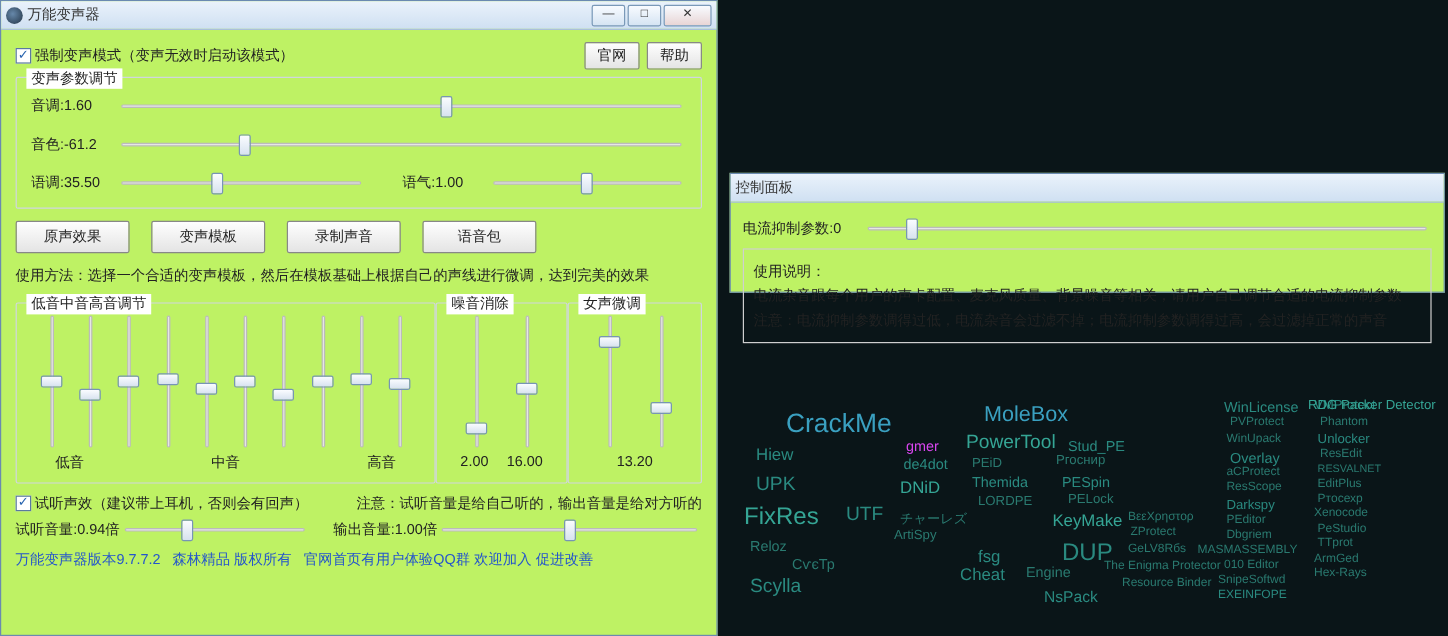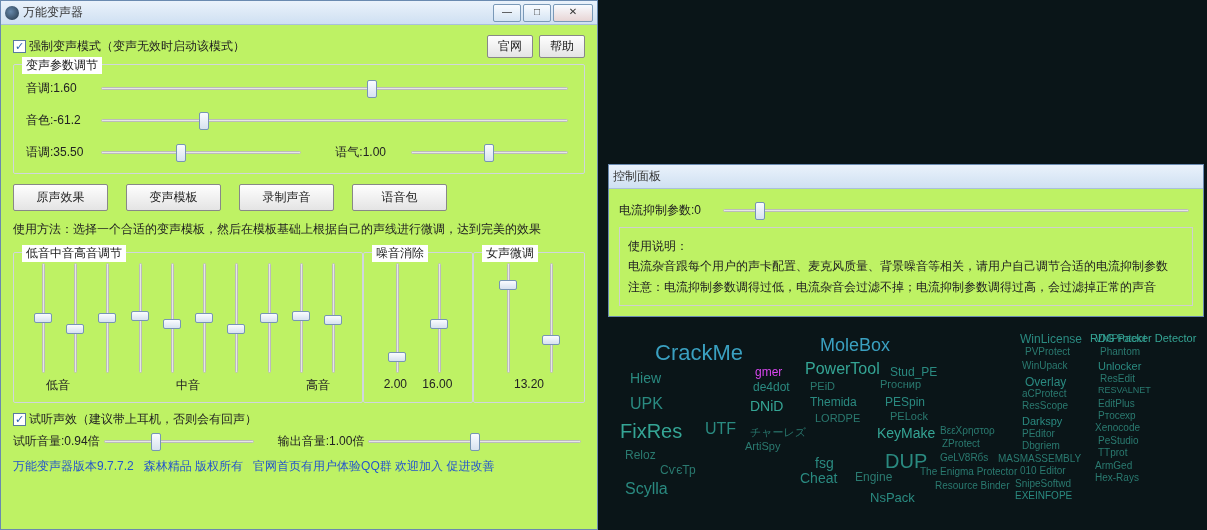--- a/index.html
+++ b/index.html
@@ -38,21 +38,21 @@
 
 .vslider { position: relative; width: 18px; height: 110px; display: inline-block; margin: 0 4px; }
 .vslider .vtrack { position: absolute; left: 8px; top: 0; bottom: 0; width: 3px; background: #e6e6e6; border: 1px solid #bbb; border-radius: 2px; }
 .vslider .vthumb { position: absolute; left: 0; width: 18px; height: 10px; background: linear-gradient(#fafcff,#d7e2ef); border: 1px solid #7795b5; border-radius: 2px; cursor: pointer; }
 .eqlabels { display: flex; justify-content: space-between; font-size: 12px; margin-top: 4px; }
 
 .footer { color: #2455cc; font-size: 12px; padding: 4px 0; display:flex; gap:10px; }
 .footer span { cursor: pointer; }
 
 
-.win.panel { left: 608px; top: 164px; width: 596px; height: 153px; }
+.win.panel { left: 608px; top: 144px; width: 596px; height: 100px; }
 .panel .body { padding: 8px 10px; }
 .panel .infobox { border: 1px solid #cfcfcf; padding: 8px; margin-top: 8px; font-size: 12px; line-height: 1.7; }
 
 .lbl { min-width: 64px; }
 .num { min-width: 44px; text-align: left; display:inline-block;}
 </style>
 </head>
 <body>
 
 <div class="wordcloud" id="wc">
@@ -262,20 +262,21 @@
         <div style="display:flex; justify-content:center; margin-top:4px; gap:6px">
           <span>13.20</span>
         </div>
       </div>
     </div>
 
     <div class="row" style="margin-top:8px">
       <span class="chk checked"></span>
       <span>试听声效（建议带上耳机，否则会有回声）</span>
       <div style="flex:1"></div>
+      <span>注意：试听音量是给自己听的，输出音量是给对方听的</span>
     </div>
     <div class="row">
       <span>试听音量:</span>
       <span>0.94倍</span>
       <div class="hslider" style="flex:0 0 150px">
           <div class="track"></div>
           <div class="thumb" style="left: calc(35% - 5px);"></div>
         </div>
       <div style="width:20px"></div>
       <span>输出音量:</span>

